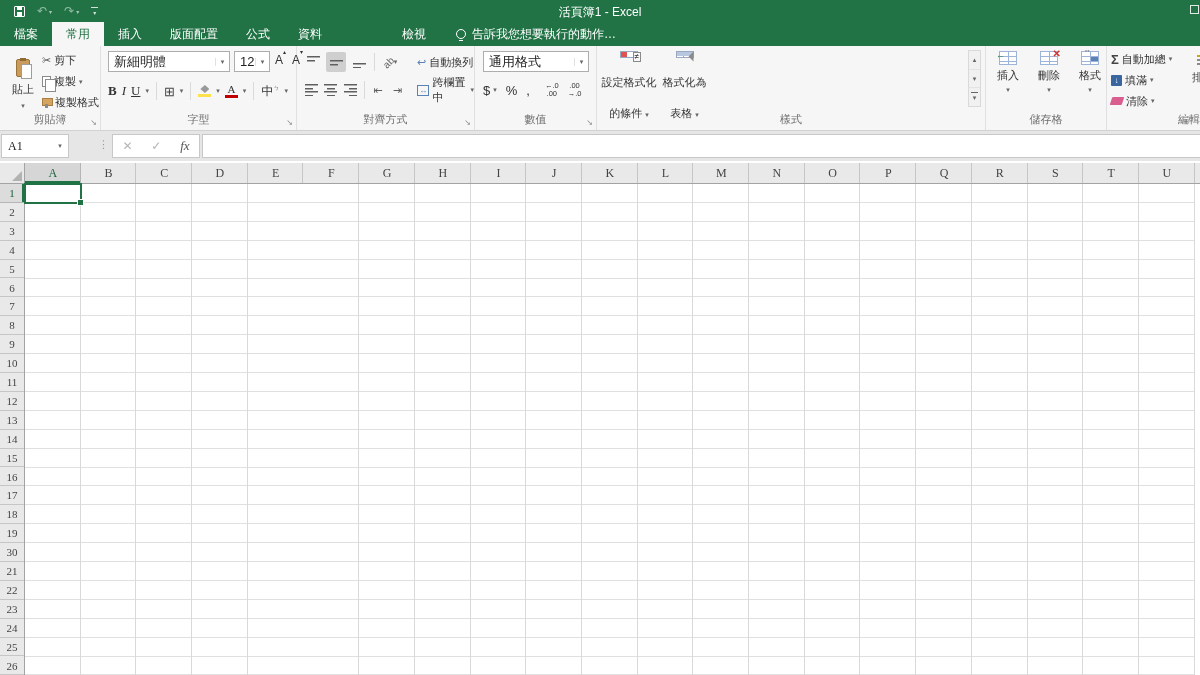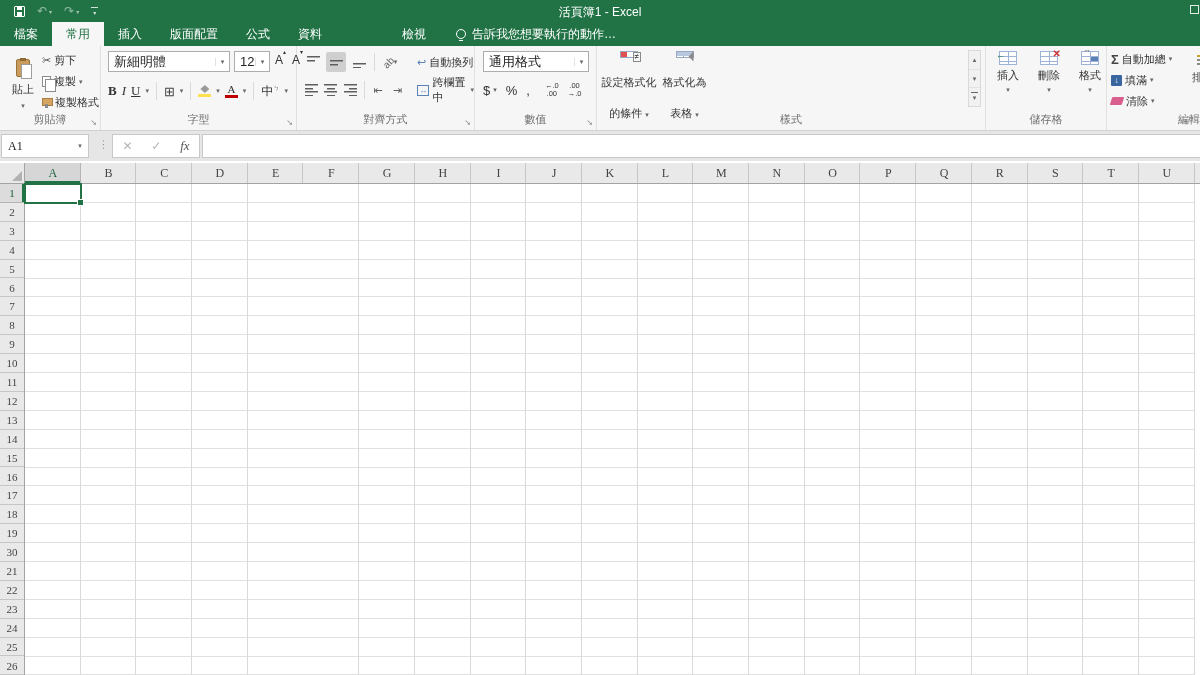--- a/index.html
+++ b/index.html
@@ -153,21 +153,21 @@
   .ic-eraser { width:12px; height:8px; background:#d95d8f; transform:skewX(-18deg); border-radius:1px; }
   .sortpart { position:absolute; left:76px; top:8px; width:40px; display:flex; flex-direction:column; align-items:center; gap:4px; }
   .ic-sort { width:12px; height:12px; background:
     linear-gradient(#c9a227 0 0) 0 1px/7px 2px no-repeat,
     linear-gradient(#8a8a8a 0 0) 0 5px/10px 2px no-repeat,
     linear-gradient(#8a8a8a 0 0) 0 9px/12px 2px no-repeat; }
   .editlabel { position:absolute; left:52px; bottom:3px; width:60px; text-align:center; font-size:11px; color:#6e6e6e; }
 
   
   .fbar { position:absolute; left:0; top:131px; width:1200px; height:30px; background:#e6e6e6; }
-  .namebox { position:absolute; left:1px; top:3px; width:88px; height:24px; background:#fff; border:1px solid #c8c8c8; display:flex; align-items:center; }
+  .namebox { position:absolute; left:1px; top:3px; width:68px; height:24px; background:#fff; border:1px solid #c8c8c8; display:flex; align-items:center; }
   .namebox .ntext { flex:1; padding-left:6px; font-family:"Liberation Serif", serif; font-size:12px; color:#222; }
   .namebox .ndrop { width:16px; text-align:center; font-size:7px; color:#666; }
   .fdots { position:absolute; left:98px; top:7px; color:#9a9a9a; font-size:11px; letter-spacing:0; }
   .fxbox { position:absolute; left:112px; top:3px; width:88px; height:24px; background:#fff; border:1px solid #c8c8c8; display:flex; align-items:center; justify-content:space-around; }
   .fxbox .fcancel, .fxbox .fenter { color:#b5b5b5; font-size:12px; }
   .fxbox .ffx { color:#555; font-family:"Liberation Serif", serif; font-style:italic; font-size:13px; }
   .finput { position:absolute; left:202px; top:3px; width:998px; height:24px; background:#fff; border:1px solid #c8c8c8; border-right:none; }
 
   
   .corner { position:absolute; left:0; top:163px; width:25px; height:21px; background:#e9e9e9; border-right:1px solid #a3a3a3; border-bottom:1px solid #a3a3a3; }

